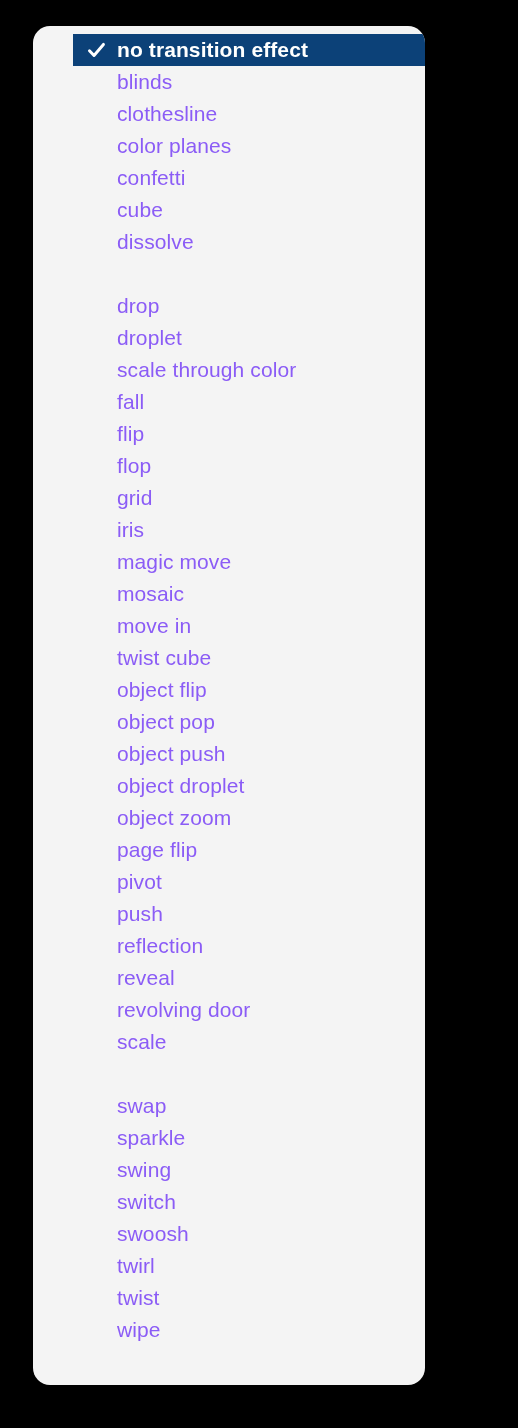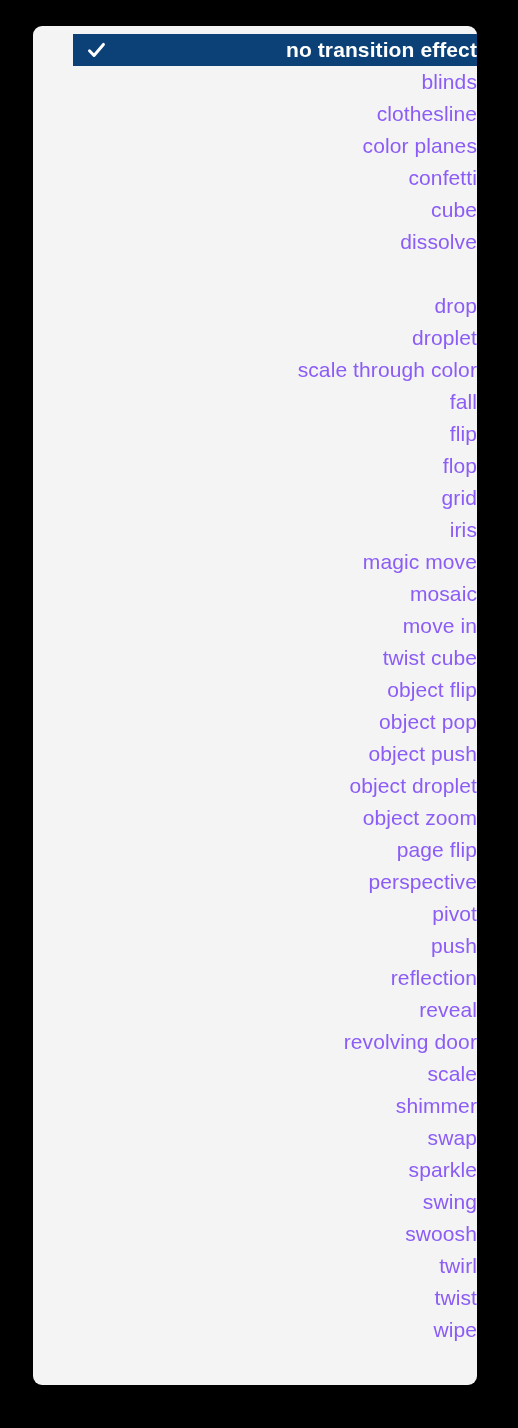--- a/index.html
+++ b/index.html
@@ -11,28 +11,27 @@
     width: 518px;
     height: 1428px;
     font-family: "Liberation Sans", sans-serif;
     overflow: hidden;
   }
 
   #menu-panel {
     position: absolute;
     left: 33px;
     top: 26px;
-    width: 444px;
+    width: 392px;
     height: 1359px;
     background: #f4f4f4;
-    border-radius: 9px;
+    border-radius: 17px;
     box-sizing: border-box;
     overflow: hidden;
     box-shadow: 0 1px 3px rgba(0,0,0,0.35);
-    text-align: right;
   }
 
   #menu-list {
     position: relative;
     padding-top: 8px;
     margin: 0;
     list-style: none;
   }
 
   .menu-item {
@@ -344,30 +343,20 @@
         <span class="item-label">page flip</span>
       </li>
       <li class="menu-item">
         <span class="check-slot">
           <span class="checkmark-icon">
             <svg viewBox="0 0 20 20" width="19" height="19" aria-hidden="true">
               <path d="M2.6 10.2 L7.4 15.2 L17.3 3.6" fill="none" stroke="currentColor" stroke-width="3.1" stroke-linecap="round" stroke-linejoin="round"></path>
             </svg>
           </span>
         </span>
-        <span class="item-label">perspective</span>
-      </li>
-      <li class="menu-item">
-        <span class="check-slot">
-          <span class="checkmark-icon">
-            <svg viewBox="0 0 20 20" width="19" height="19" aria-hidden="true">
-              <path d="M2.6 10.2 L7.4 15.2 L17.3 3.6" fill="none" stroke="currentColor" stroke-width="3.1" stroke-linecap="round" stroke-linejoin="round"></path>
-            </svg>
-          </span>
-        </span>
         <span class="item-label">pivot</span>
       </li>
       <li class="menu-item">
         <span class="check-slot">
           <span class="checkmark-icon">
             <svg viewBox="0 0 20 20" width="19" height="19" aria-hidden="true">
               <path d="M2.6 10.2 L7.4 15.2 L17.3 3.6" fill="none" stroke="currentColor" stroke-width="3.1" stroke-linecap="round" stroke-linejoin="round"></path>
             </svg>
           </span>
         </span>
@@ -414,21 +403,20 @@
         <span class="item-label">scale</span>
       </li>
       <li class="menu-item">
         <span class="check-slot">
           <span class="checkmark-icon">
             <svg viewBox="0 0 20 20" width="19" height="19" aria-hidden="true">
               <path d="M2.6 10.2 L7.4 15.2 L17.3 3.6" fill="none" stroke="currentColor" stroke-width="3.1" stroke-linecap="round" stroke-linejoin="round"></path>
             </svg>
           </span>
         </span>
-        <span class="item-label">shimmer</span>
       </li>
       <li class="menu-item">
         <span class="check-slot">
           <span class="checkmark-icon">
             <svg viewBox="0 0 20 20" width="19" height="19" aria-hidden="true">
               <path d="M2.6 10.2 L7.4 15.2 L17.3 3.6" fill="none" stroke="currentColor" stroke-width="3.1" stroke-linecap="round" stroke-linejoin="round"></path>
             </svg>
           </span>
         </span>
         <span class="item-label">swap</span>
@@ -445,20 +433,30 @@
       </li>
       <li class="menu-item">
         <span class="check-slot">
           <span class="checkmark-icon">
             <svg viewBox="0 0 20 20" width="19" height="19" aria-hidden="true">
               <path d="M2.6 10.2 L7.4 15.2 L17.3 3.6" fill="none" stroke="currentColor" stroke-width="3.1" stroke-linecap="round" stroke-linejoin="round"></path>
             </svg>
           </span>
         </span>
         <span class="item-label">swing</span>
+      </li>
+      <li class="menu-item">
+        <span class="check-slot">
+          <span class="checkmark-icon">
+            <svg viewBox="0 0 20 20" width="19" height="19" aria-hidden="true">
+              <path d="M2.6 10.2 L7.4 15.2 L17.3 3.6" fill="none" stroke="currentColor" stroke-width="3.1" stroke-linecap="round" stroke-linejoin="round"></path>
+            </svg>
+          </span>
+        </span>
+        <span class="item-label">switch</span>
       </li>
       <li class="menu-item">
         <span class="check-slot">
           <span class="checkmark-icon">
             <svg viewBox="0 0 20 20" width="19" height="19" aria-hidden="true">
               <path d="M2.6 10.2 L7.4 15.2 L17.3 3.6" fill="none" stroke="currentColor" stroke-width="3.1" stroke-linecap="round" stroke-linejoin="round"></path>
             </svg>
           </span>
         </span>
         <span class="item-label">swoosh</span>

